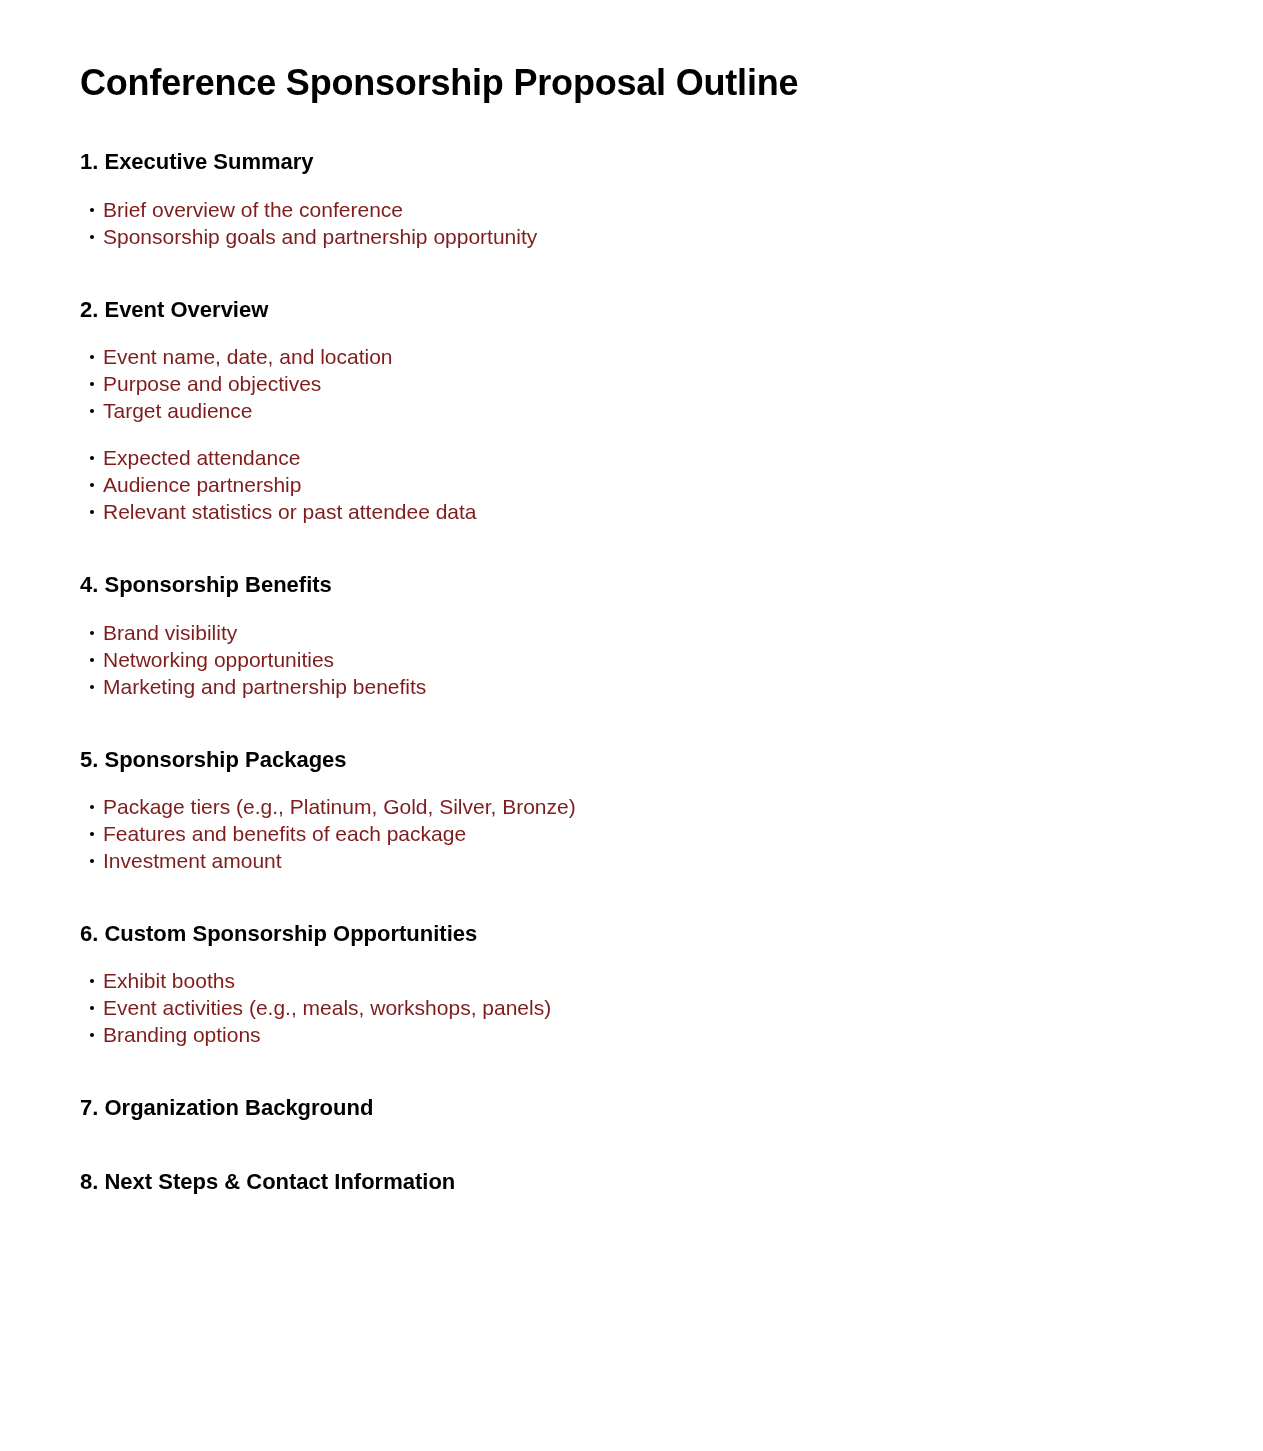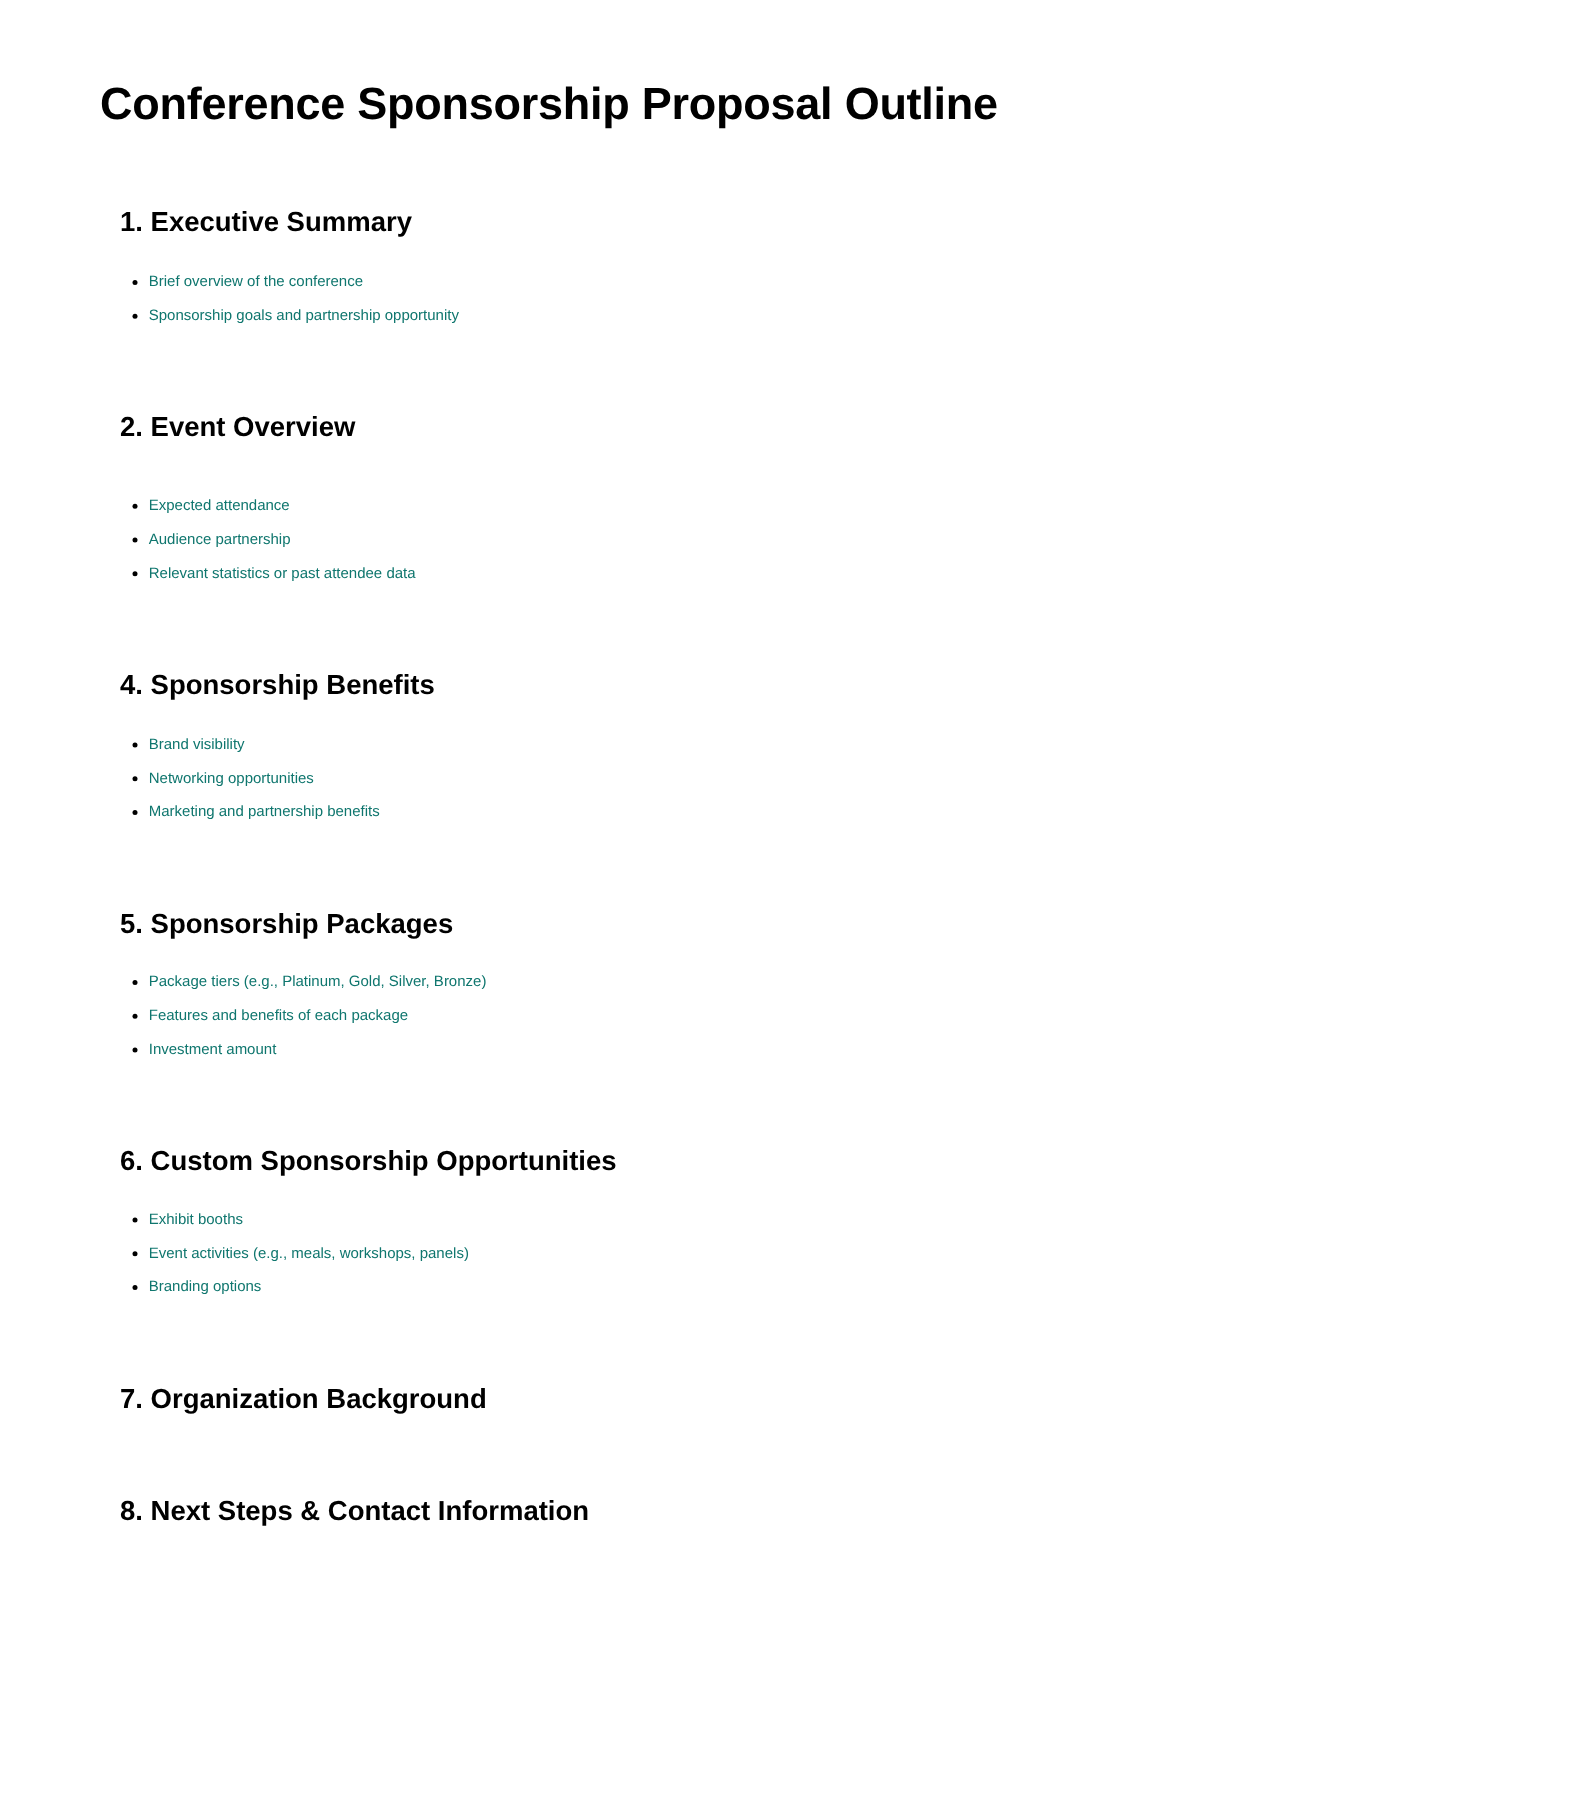--- a/index.html
+++ b/index.html
@@ -37,21 +37,21 @@
     font-size: 36px;
     font-weight: bold;
     line-height: 1.15;
     letter-spacing: -0.2px;
     margin: 0;
     padding-top: 62px;
     color: #000000;
   }
 
   .section {
-    margin: 16px;
+    margin: 0;
   }
 
   h2.section-heading {
     font-size: 22px;
     font-weight: bold;
     line-height: 1.2;
     margin: 0;
     padding-top: 47px;
     color: #000000;
     white-space: nowrap;
@@ -64,24 +64,24 @@
 
   ul.bullet-list {
     list-style: none;
     margin: 0;
     padding: 0;
     padding-top: 20px;
   }
 
   ul.bullet-list li {
     position: relative;
-    font-size: 12px;
+    font-size: 21px;
     line-height: 27px;
     padding-left: 23px;
-    color: #0f766e;
+    color: #7f1d1d;
     white-space: nowrap;
   }
 
   ul.bullet-list li::before {
     content: "";
     position: absolute;
     left: 10px;
     top: 12px;
     width: 4px;
     height: 4px;
@@ -109,20 +109,25 @@
     <div class="section">
       <h2 class="section-heading">1. Executive Summary</h2>
       <ul class="bullet-list">
         <li>Brief overview of the conference</li>
         <li>Sponsorship goals and partnership opportunity</li>
       </ul>
     </div>
 
     <div class="section">
       <h2 class="section-heading">2. Event Overview</h2>
+      <ul class="bullet-list">
+        <li>Event name, date, and location</li>
+        <li>Purpose and objectives</li>
+        <li>Target audience</li>
+      </ul>
     </div>
 
     <div class="section">
       <ul class="bullet-list">
         <li>Expected attendance</li>
         <li>Audience partnership</li>
         <li>Relevant statistics or past attendee data</li>
       </ul>
     </div>
 

